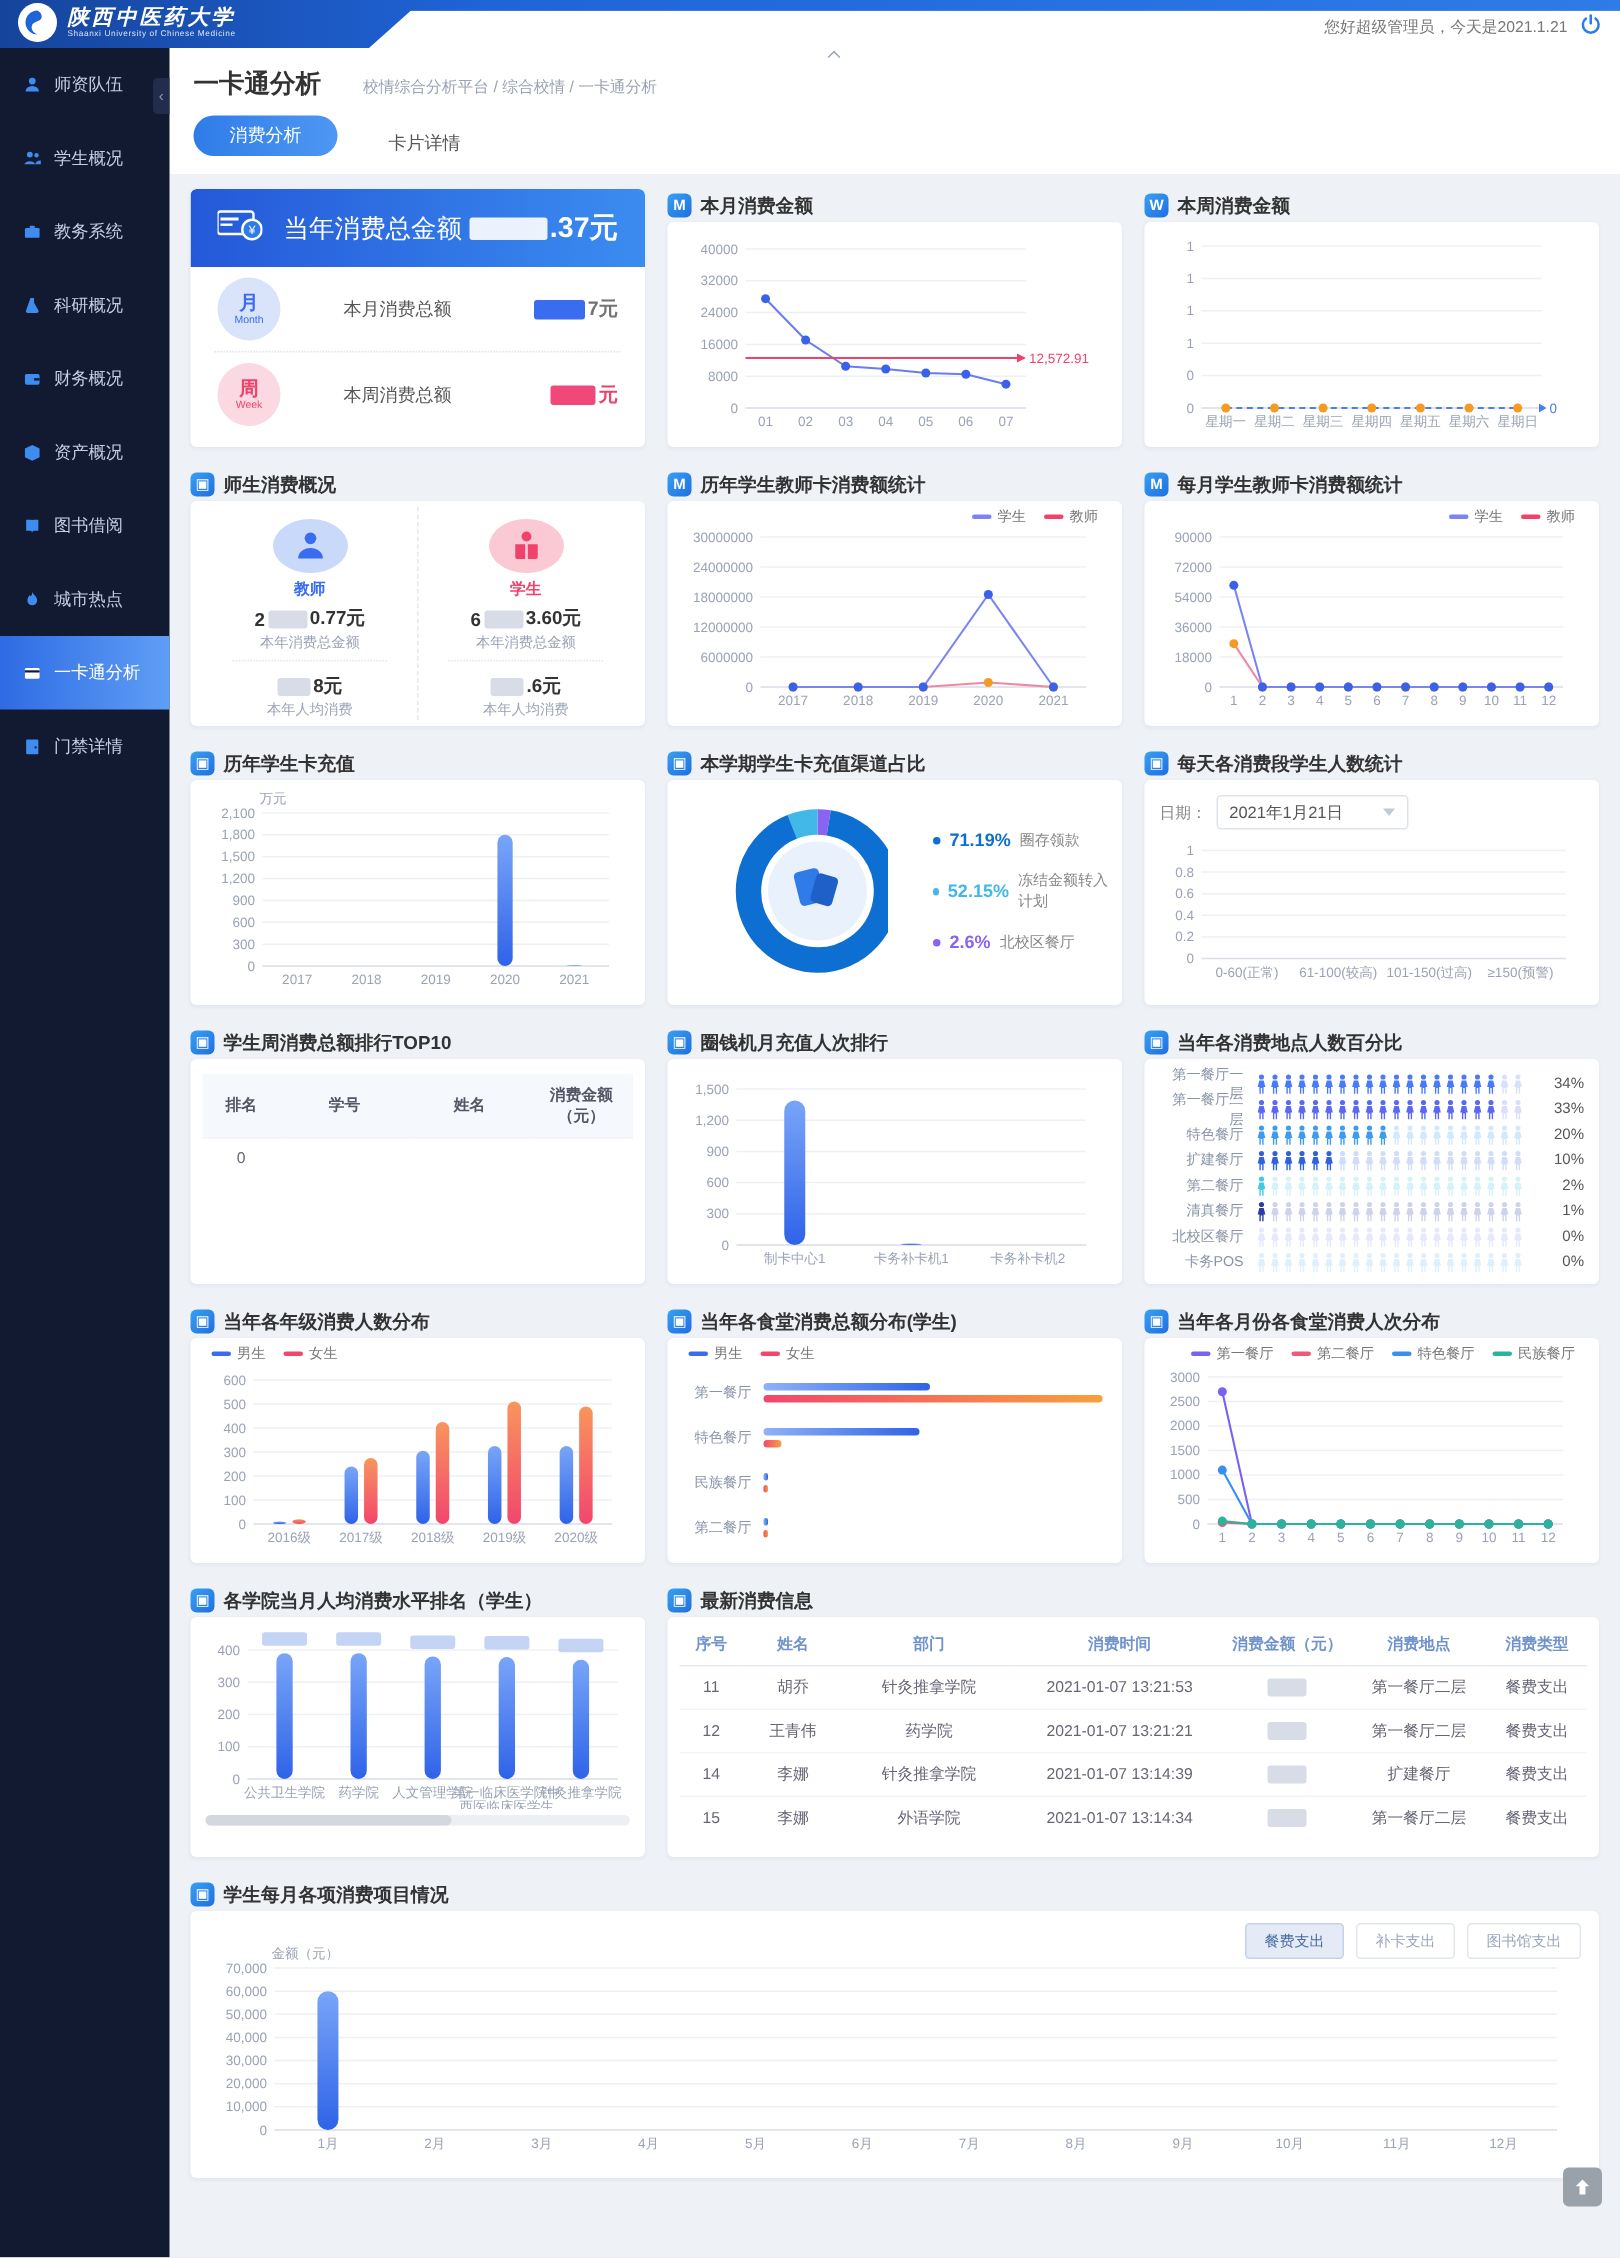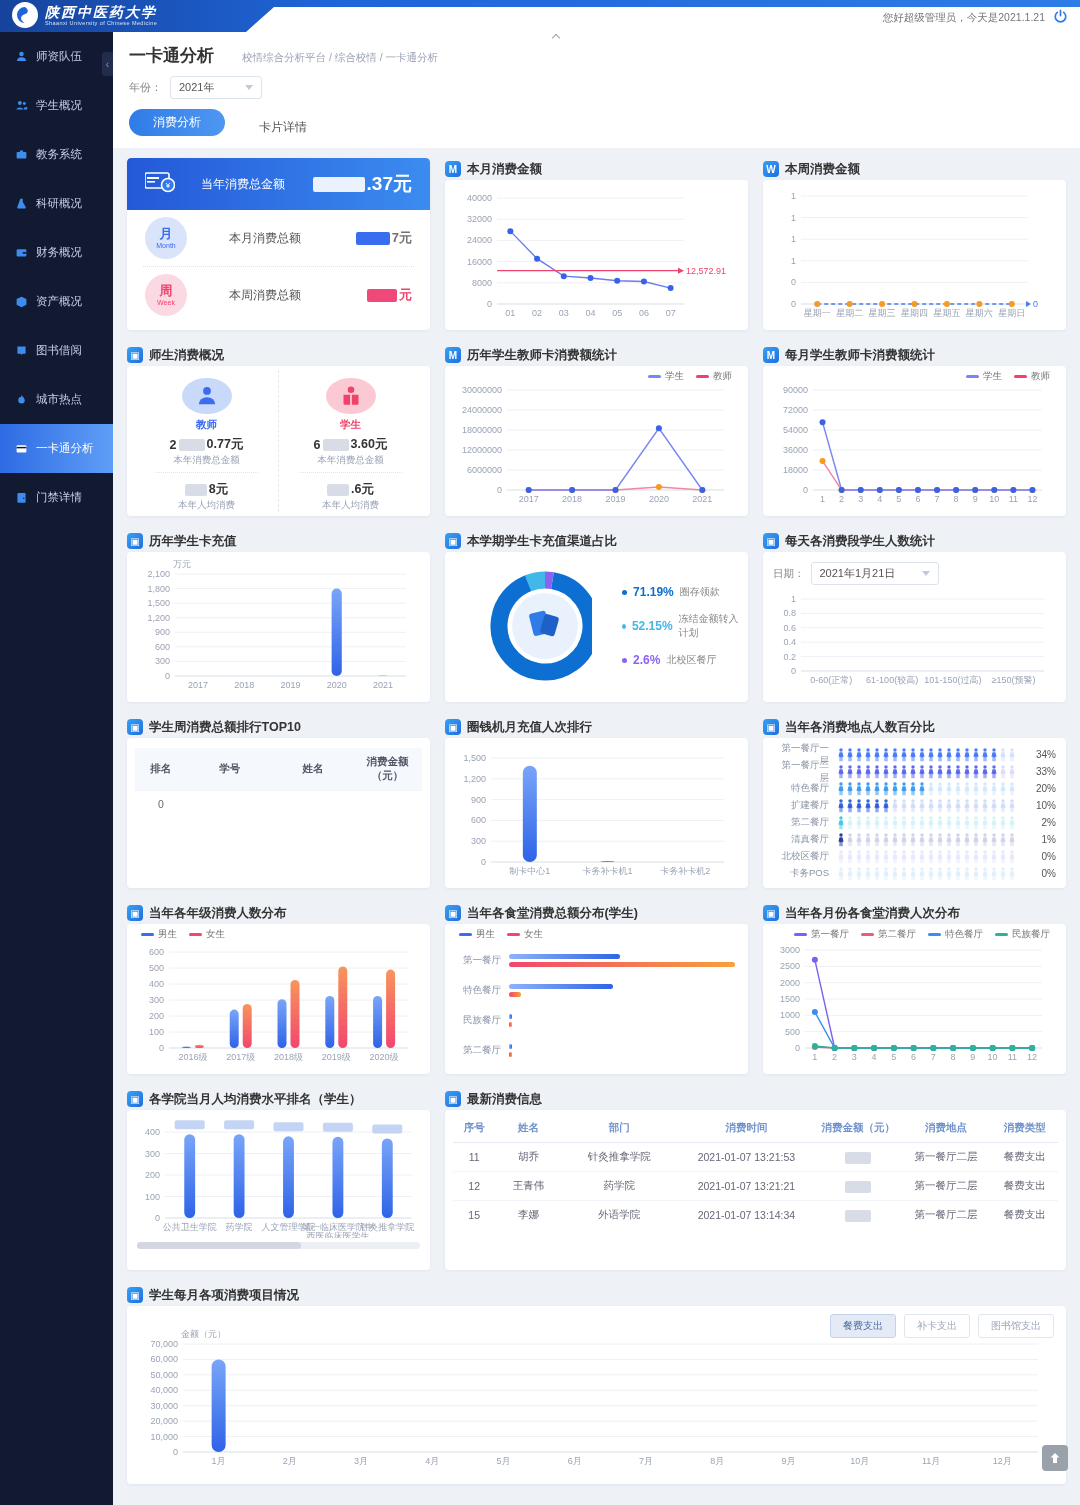--- a/index.html
+++ b/index.html
@@ -66,21 +66,21 @@
 
 
 .redact{display:inline-block;height:13px;border-radius:2px;vertical-align:middle}
 .rw{background:rgba(255,255,255,.9)}
 .rb{background:#3a6cf0}
 .rp{background:#f04878}
 .rg{background:#d7dce6;height:12px}
 
 
 .sum-head{height:52px;background:linear-gradient(90deg,#2458d8,#3b8cf0);border-radius:4px 4px 0 0;display:flex;align-items:center;padding:0 18px;color:#fff}
-.sum-head .lab{font-size:12px;margin-left:26px}
+.sum-head .lab{font-size:17px;margin-left:14px}
 .sum-head .val{margin-left:auto;font-size:19px;font-weight:bold;display:flex;align-items:center;gap:2px}
 .sum-row{display:flex;align-items:center;height:56px;padding:0 18px}
 .sum-row .badge{width:42px;height:42px;border-radius:50%;display:flex;flex-direction:column;align-items:center;justify-content:center;line-height:1}
 .badge.m{background:#d9e4fb;color:#3a6cf0}
 .badge.w{background:#fbd9e3;color:#f0436b}
 .badge .z{font-size:13px;font-weight:bold}
 .badge .e{font-size:7px;margin-top:2px}
 .sum-row .lab{font-size:12px;color:#555;margin-left:42px}
 .sum-row .val{margin-left:auto;font-size:13px;font-weight:bold;display:flex;align-items:center;gap:2px}
 .val.blue{color:#737373}.val.pink{color:#f0436b}
@@ -247,27 +247,20 @@
         </div>
       </div>
     <div class="side-collapse">‹</div>
   </aside>
 
   <div class="main">
     <div class="page-head">
       <div class="ph-row1">
         <span class="page-title">一卡通分析</span>
         <span class="breadcrumb">校情综合分析平台 / 综合校情 / 一卡通分析</span>
-      </div>
-      <div class="ph-row2">
-        <span>年份：</span>
-        <span class="select-box">
-          <span>2021年</span>
-            <span class="caret"></span>
-        </span>
       </div>
       <div class="ph-row3">
         <span class="tab-pill">消费分析</span>
         <span class="tab-plain">卡片详情</span>
       </div>
     </div>
 
     <div class="content">
 
       <div class="section sec-summary">
@@ -2092,20 +2085,29 @@
                   <tr>
                     <td>12</td>
                     <td>王青伟</td>
                     <td>药学院</td>
                     <td>2021-01-07 13:21:21</td>
                     <td><span class="redact rg" style="width:26px"></span></td>
                     <td>第一餐厅二层</td>
                     <td>餐费支出</td>
                   </tr>
                   <tr>
+                    <td>14</td>
+                    <td>李娜</td>
+                    <td>针灸推拿学院</td>
+                    <td>2021-01-07 13:14:39</td>
+                    <td><span class="redact rg" style="width:26px"></span></td>
+                    <td>扩建餐厅</td>
+                    <td>餐费支出</td>
+                  </tr>
+                  <tr>
                     <td>15</td>
                     <td>李娜</td>
                     <td>外语学院</td>
                     <td>2021-01-07 13:14:34</td>
                     <td><span class="redact rg" style="width:26px"></span></td>
                     <td>第一餐厅二层</td>
                     <td>餐费支出</td>
                   </tr>
                 </tbody>
               </table>

